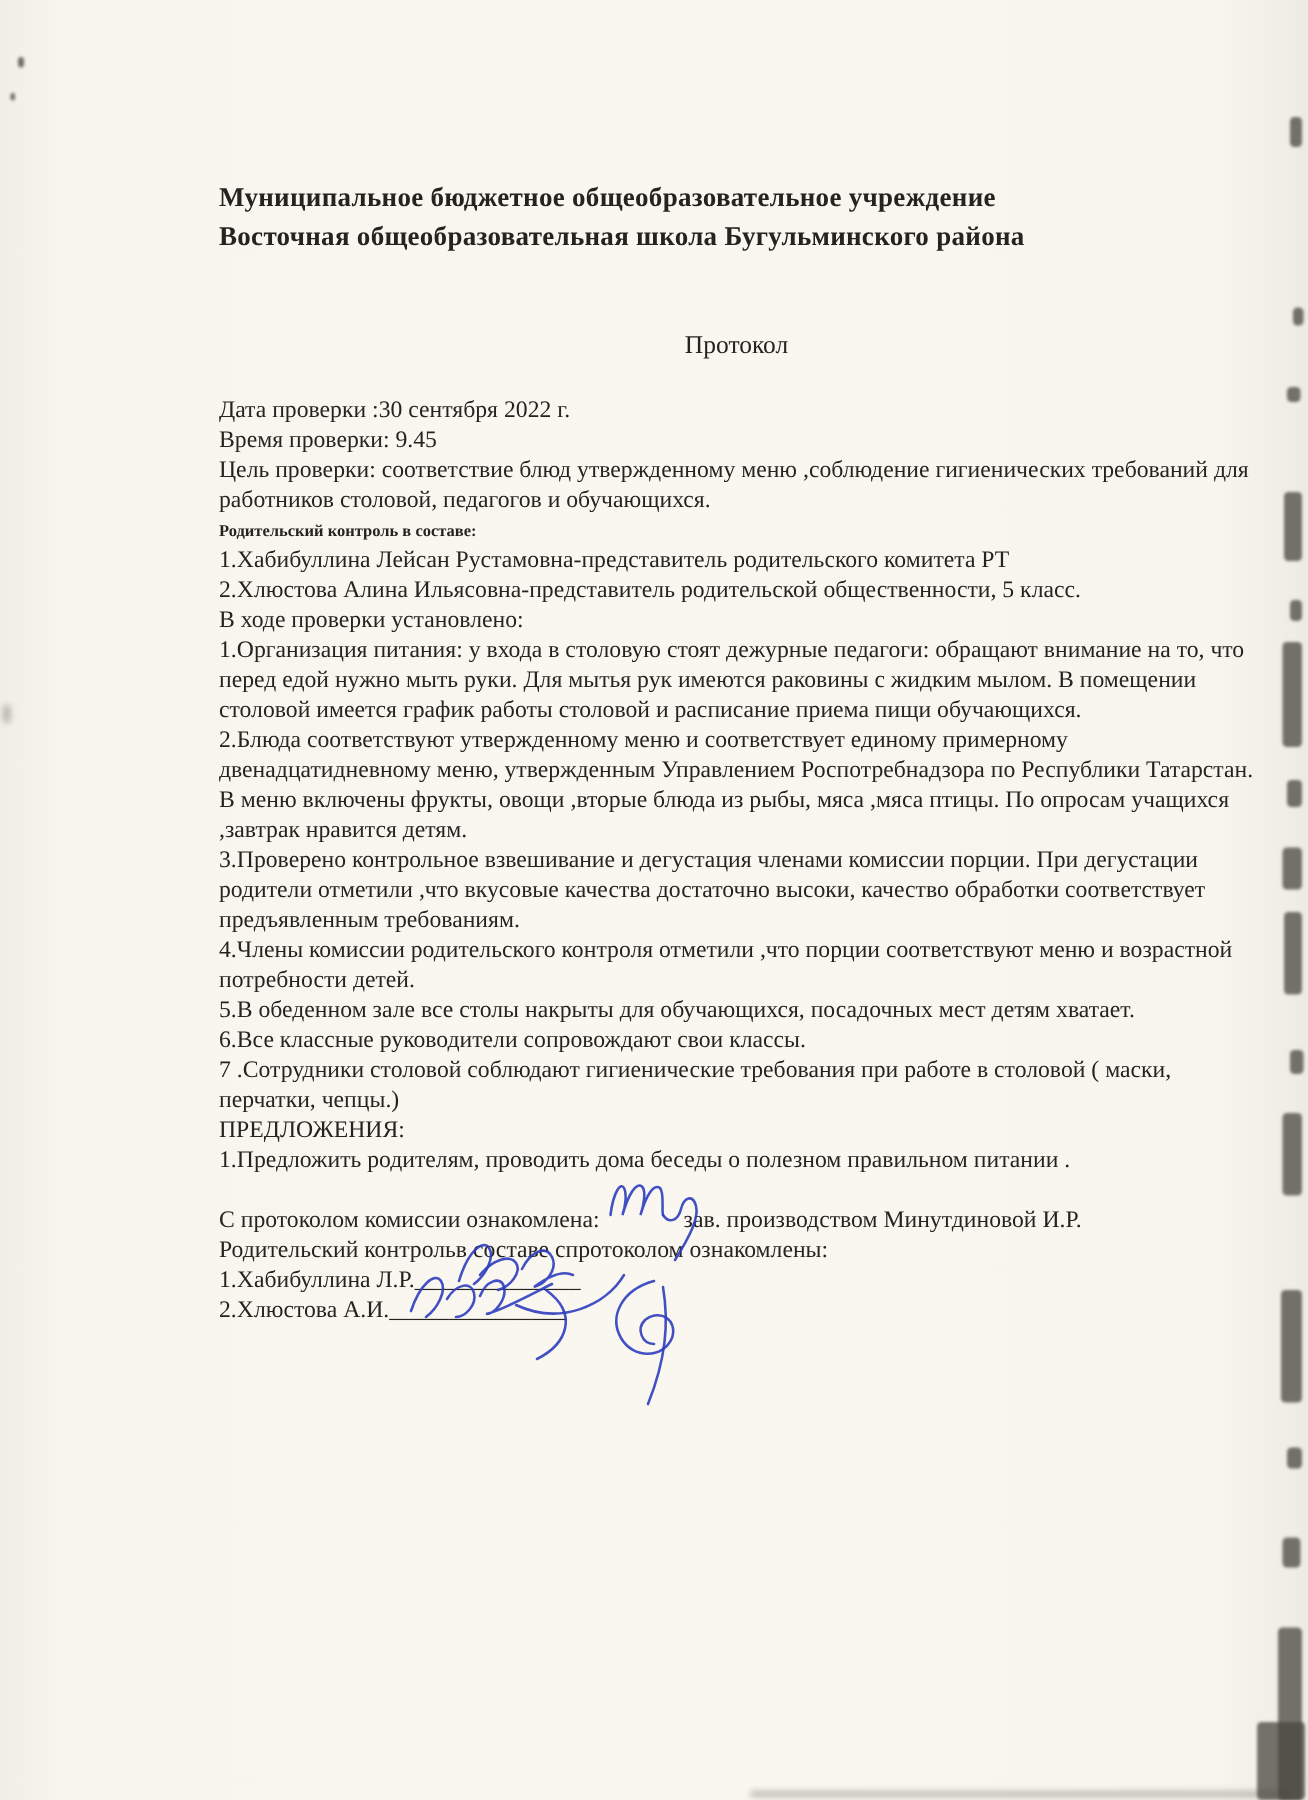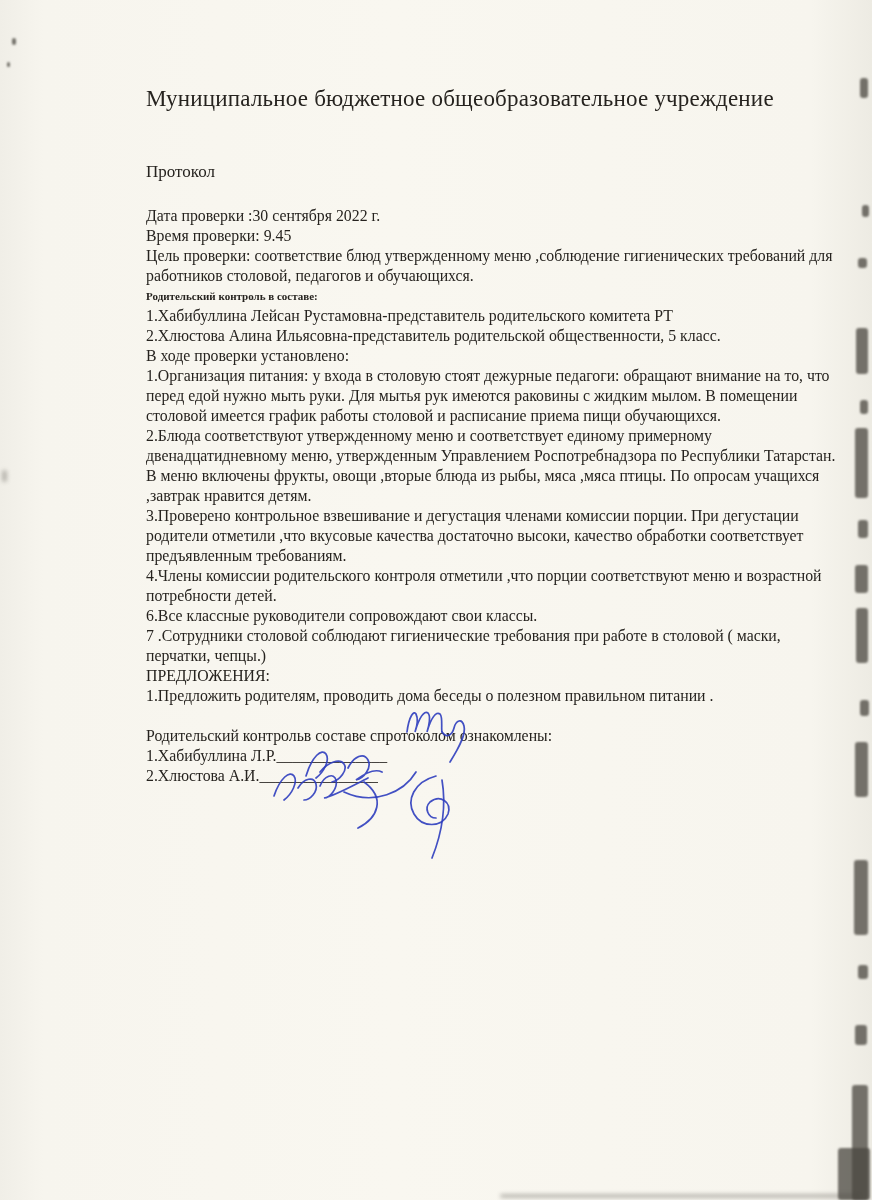--- a/index.html
+++ b/index.html
@@ -16,27 +16,28 @@
   .content {
     position: absolute;
     left: 146px;
     top: 86px;
     width: 690px;
     font-size: 15.8px;
     line-height: 20px;
   }
   .content p { margin: 0; }
   .org-header {
-    font-size: 23px;
-    font-weight: 400;
+    font-size: 18px;
+    font-weight: 700;
     line-height: 26px;
     letter-spacing: 0.2px;
+    margin-top: 32px;
   }
   .title-block { margin-top: 50px; }
-  .doc-title { text-align: left; font-size: 17px; }
+  .doc-title { text-align: center; font-size: 17px; }
   .doc-subtitle { margin-top: 2px; }
   .meta-block { margin-top: 24px; }
   .bold-heading { font-weight: 700; font-size: 11px; }
   .proposals-block { }
   .sign-section { margin-top: 20px; position: relative; }
   .sig-gap { display: inline-block; width: 56px; }
   .sig {
     position: absolute;
     pointer-events: none;
   }
@@ -58,48 +59,51 @@
 </style>
 </head>
 <body>
 
 <div class="page">
 
   <div class="content">
 
     <div class="org-header">
       <p>Муниципальное бюджетное общеобразовательное учреждение</p>
+      <p>Восточная общеобразовательная школа Бугульминского района</p>
     </div>
 
     <div class="title-block">
       <p class="doc-title">Протокол</p>
     </div>
 
     <div class="meta-block">
       <p>Дата проверки :30 сентября 2022 г.</p>
       <p>Время проверки: 9.45</p>
       <p>Цель проверки: соответствие блюд утвержденному меню ,соблюдение гигиенических требований для работников столовой, педагогов и обучающихся.</p>
       <p class="bold-heading">Родительский контроль в составе:</p>
       <p>1.Хабибуллина Лейсан  Рустамовна-представитель родительского комитета РТ</p>
       <p>2.Хлюстова Алина Ильясовна-представитель родительской общественности, 5 класс.</p>
       <p>В ходе проверки установлено:</p>
       <p>1.Организация питания: у входа в столовую стоят дежурные педагоги: обращают внимание на то, что перед едой нужно мыть руки. Для мытья рук имеются раковины с жидким мылом. В помещении столовой имеется график работы столовой и расписание приема пищи обучающихся.</p>
       <p>2.Блюда соответствуют утвержденному меню  и соответствует единому примерному двенадцатидневному меню, утвержденным Управлением  Роспотребнадзора  по Республики Татарстан. В меню включены фрукты, овощи ,вторые блюда из рыбы, мяса ,мяса птицы. По опросам учащихся ,завтрак нравится детям.</p>
       <p>3.Проверено  контрольное взвешивание и дегустация членами комиссии порции. При дегустации родители отметили ,что вкусовые качества достаточно высоки, качество обработки соответствует предъявленным требованиям.</p>
       <p>4.Члены комиссии родительского контроля  отметили ,что порции соответствуют меню и возрастной потребности детей.</p>
+      <p>5.В обеденном зале все столы накрыты для обучающихся, посадочных мест детям хватает.</p>
       <p>6.Все классные руководители сопровождают свои классы.</p>
       <p>7 .Сотрудники столовой соблюдают гигиенические требования при работе в столовой ( маски, перчатки, чепцы.)</p>
     </div>
 
     <div class="proposals-block">
       <p>ПРЕДЛОЖЕНИЯ:</p>
       <p>1.Предложить родителям, проводить дома беседы о полезном правильном питании .</p>
     </div>
 
     <div class="sign-section">
+      <p><span>С протоколом комиссии ознакомлена:</span><span class="sig-gap"></span><span>зав. производством Минутдиновой И.Р.</span></p>
       <p>Родительский контрольв составе спротоколом ознакомлены:</p>
       <p>1.Хабибуллина Л.Р.______________</p>
       <p>2.Хлюстова А.И._______________</p>
 
       <svg class="sig" style="left:256px; top:-26px;" width="90" height="72" viewBox="0 0 90 72">
         <path d="M5 32 C7 16 12 10 14 14 C16 18 15 26 13 32 C17 18 22 10 26 13 C29 16 27 26 25 32 C29 18 34 11 38 14 C41 17 39 28 40 32"></path>
         <path d="M40 32 C44 38 50 36 52 28 C54 20 60 18 62 26 C64 34 58 46 48 62"></path>
       </svg>
 
       <svg class="sig" style="left:152px; top:12px;" width="110" height="56" viewBox="0 0 110 56">

